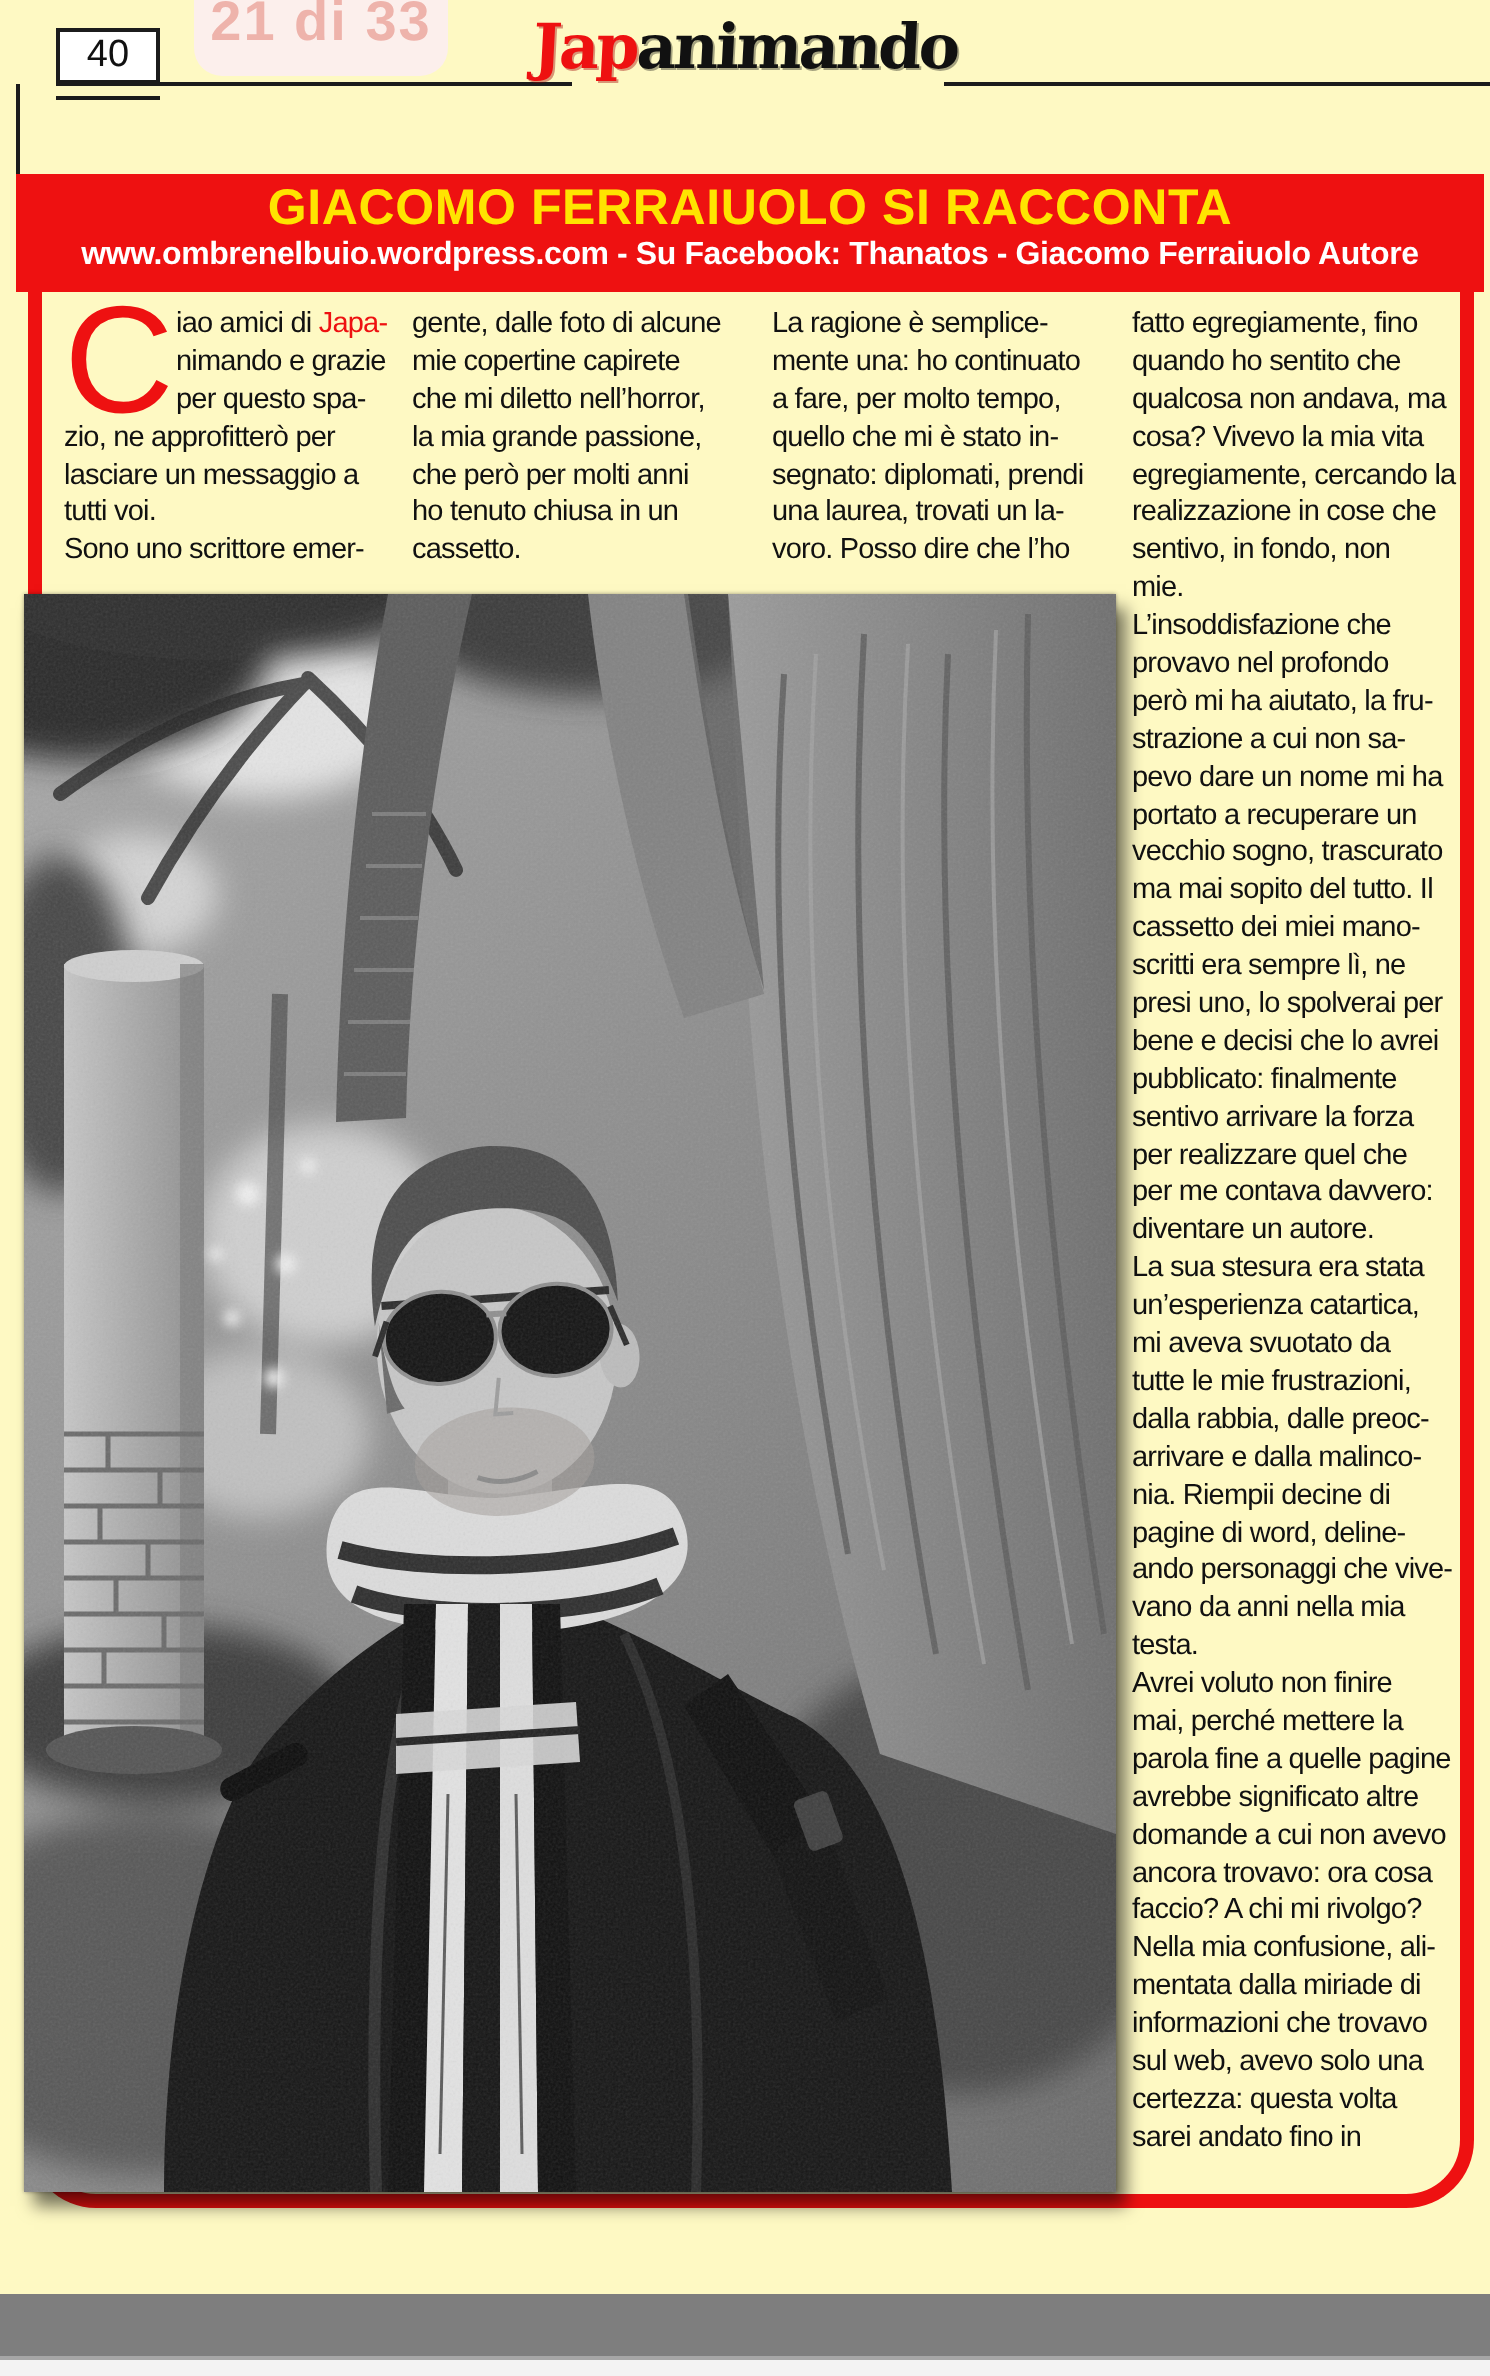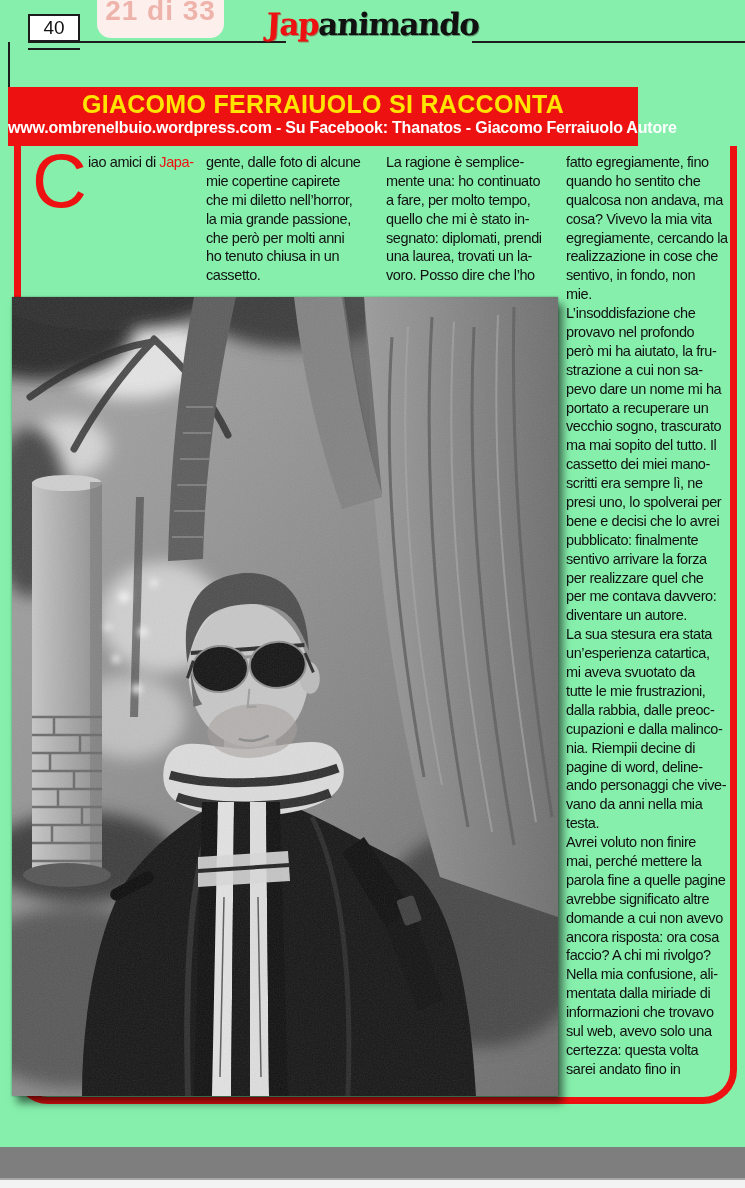--- a/index.html
+++ b/index.html
@@ -3,21 +3,21 @@
 <meta charset="utf-8">
 <style>
   :root{
     --red:#ee1111;
     --yellow:#ffe400;
     --bar-gray:#7e7e7e;
   }
   *{margin:0;padding:0;box-sizing:border-box;}
   html,body{background:#ffffff;}
   body{font-family:"Liberation Sans",sans-serif;}
-  .screen{position:relative;width:745px;height:1188px;background:#86efac;overflow:hidden;}
+  .screen{position:relative;width:745px;height:1188px;background:#fef9c3;overflow:hidden;}
 
   
   .page-indicator{
     position:absolute;left:97px;top:-16px;width:127px;height:54px;
     background:#fcefec;border-radius:14px;
     display:flex;align-items:center;justify-content:center;
     color:#eeb3ab;font-size:28px;font-weight:bold;letter-spacing:1px;
   }
 
   
@@ -37,21 +37,21 @@
     font-family:"DejaVu Serif",serif;font-weight:bold;font-size:31px;
     letter-spacing:-1.5px;transform:skewX(-3deg);
     text-shadow:1px 1px 0 rgba(0,0,0,0.35);
     white-space:nowrap;
   }
   .masthead .brand-red{color:var(--red);text-shadow:1px 1px 0 rgba(160,0,0,0.4);}
   .masthead .brand-black{color:#111;}
 
   
   .banner{
-    position:absolute;left:8px;top:87px;width:630px;height:59px;
+    position:absolute;left:8px;top:87px;width:734px;height:59px;
     background:var(--red);text-align:center;z-index:2;
   }
   .banner-title{
     color:var(--yellow);font-weight:bold;font-size:25px;letter-spacing:0.3px;
     margin-top:3px;line-height:28px;white-space:nowrap;
   }
   .banner-subtitle{
     color:#ffffff;font-weight:bold;font-size:16px;letter-spacing:-0.2px;
     line-height:20px;white-space:nowrap;
   }
@@ -113,20 +113,28 @@
   <div class="banner">
     <div class="banner-title">GIACOMO FERRAIUOLO SI RACCONTA</div>
     <div class="banner-subtitle">www.ombrenelbuio.wordpress.com - Su Facebook: Thanatos - Giacomo Ferraiuolo Autore</div>
   </div>
 
   <div class="article-frame"></div>
 
   <div class="col col1">
     <span class="dropcap">C</span>
     <div class="t-line"><span>iao amici di </span><span class="red-inline">Japa-</span></div>
+    <div>
+        <div class="t-line">nimando e grazie</div>
+        <div class="t-line">per questo spa-</div>
+        <div class="t-line">zio, ne approfitterò per</div>
+        <div class="t-line">lasciare un messaggio a</div>
+        <div class="t-line">tutti voi.</div>
+        <div class="t-line">Sono uno scrittore emer-</div>
+      </div>
   </div>
 
   <div class="col col2">
     <div>
         <div class="t-line">gente, dalle foto di alcune</div>
         <div class="t-line">mie copertine capirete</div>
         <div class="t-line">che mi diletto nell’horror,</div>
         <div class="t-line">la mia grande passione,</div>
         <div class="t-line">che però per molti anni</div>
         <div class="t-line">ho tenuto chiusa in un</div>
@@ -171,32 +179,32 @@
         <div class="t-line">pubblicato: finalmente</div>
         <div class="t-line">sentivo arrivare la forza</div>
         <div class="t-line">per realizzare quel che</div>
         <div class="t-line">per me contava davvero:</div>
         <div class="t-line">diventare un autore.</div>
         <div class="t-line">La sua stesura era stata</div>
         <div class="t-line">un’esperienza catartica,</div>
         <div class="t-line">mi aveva svuotato da</div>
         <div class="t-line">tutte le mie frustrazioni,</div>
         <div class="t-line">dalla rabbia, dalle preoc-</div>
-        <div class="t-line">cupazioni e dalla malinco-</div>
+        <div class="t-line">arrivare e dalla malinco-</div>
         <div class="t-line">nia. Riempii decine di</div>
         <div class="t-line">pagine di word, deline-</div>
         <div class="t-line">ando personaggi che vive-</div>
         <div class="t-line">vano da anni nella mia</div>
         <div class="t-line">testa.</div>
         <div class="t-line">Avrei voluto non finire</div>
         <div class="t-line">mai, perché mettere la</div>
         <div class="t-line">parola fine a quelle pagine</div>
         <div class="t-line">avrebbe significato altre</div>
         <div class="t-line">domande a cui non avevo</div>
-        <div class="t-line">ancora risposta: ora cosa</div>
+        <div class="t-line">ancora trovavo: ora cosa</div>
         <div class="t-line">faccio? A chi mi rivolgo?</div>
         <div class="t-line">Nella mia confusione, ali-</div>
         <div class="t-line">mentata dalla miriade di</div>
         <div class="t-line">informazioni che trovavo</div>
         <div class="t-line">sul web, avevo solo una</div>
         <div class="t-line">certezza: questa volta</div>
         <div class="t-line">sarei andato fino in</div>
       </div>
   </div>
 

